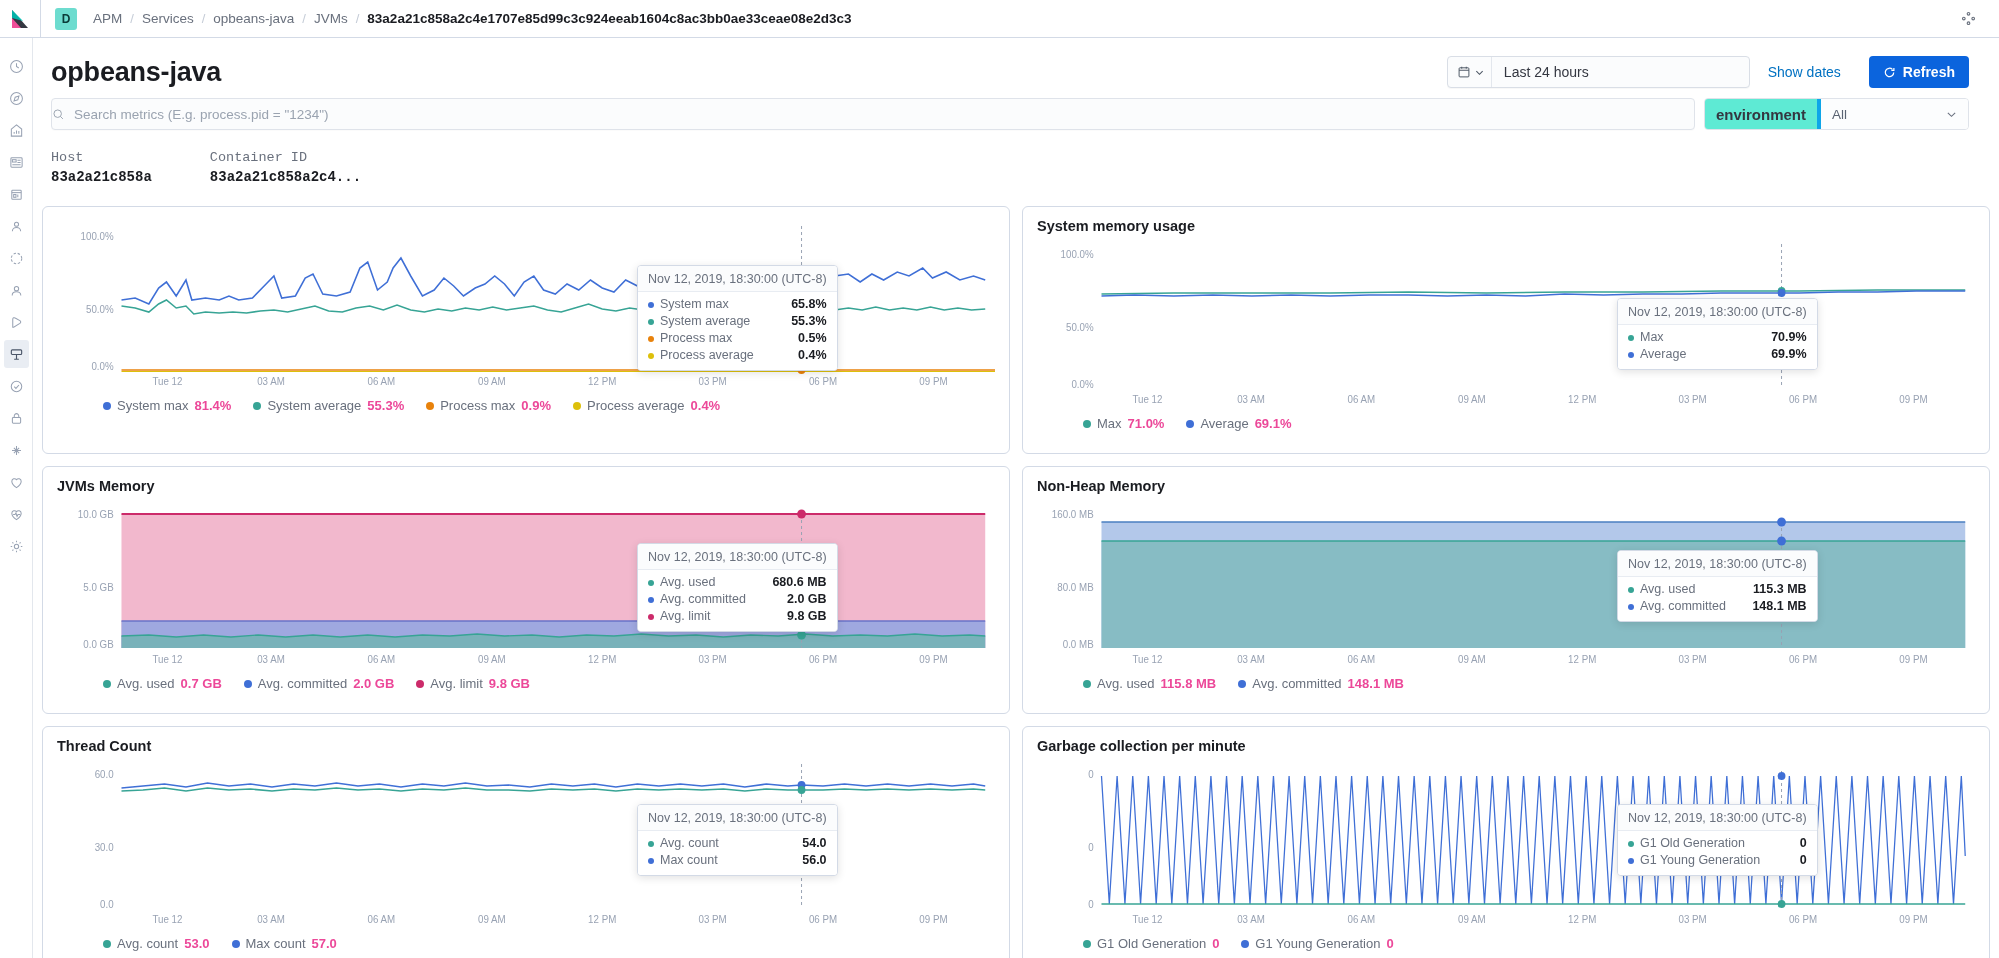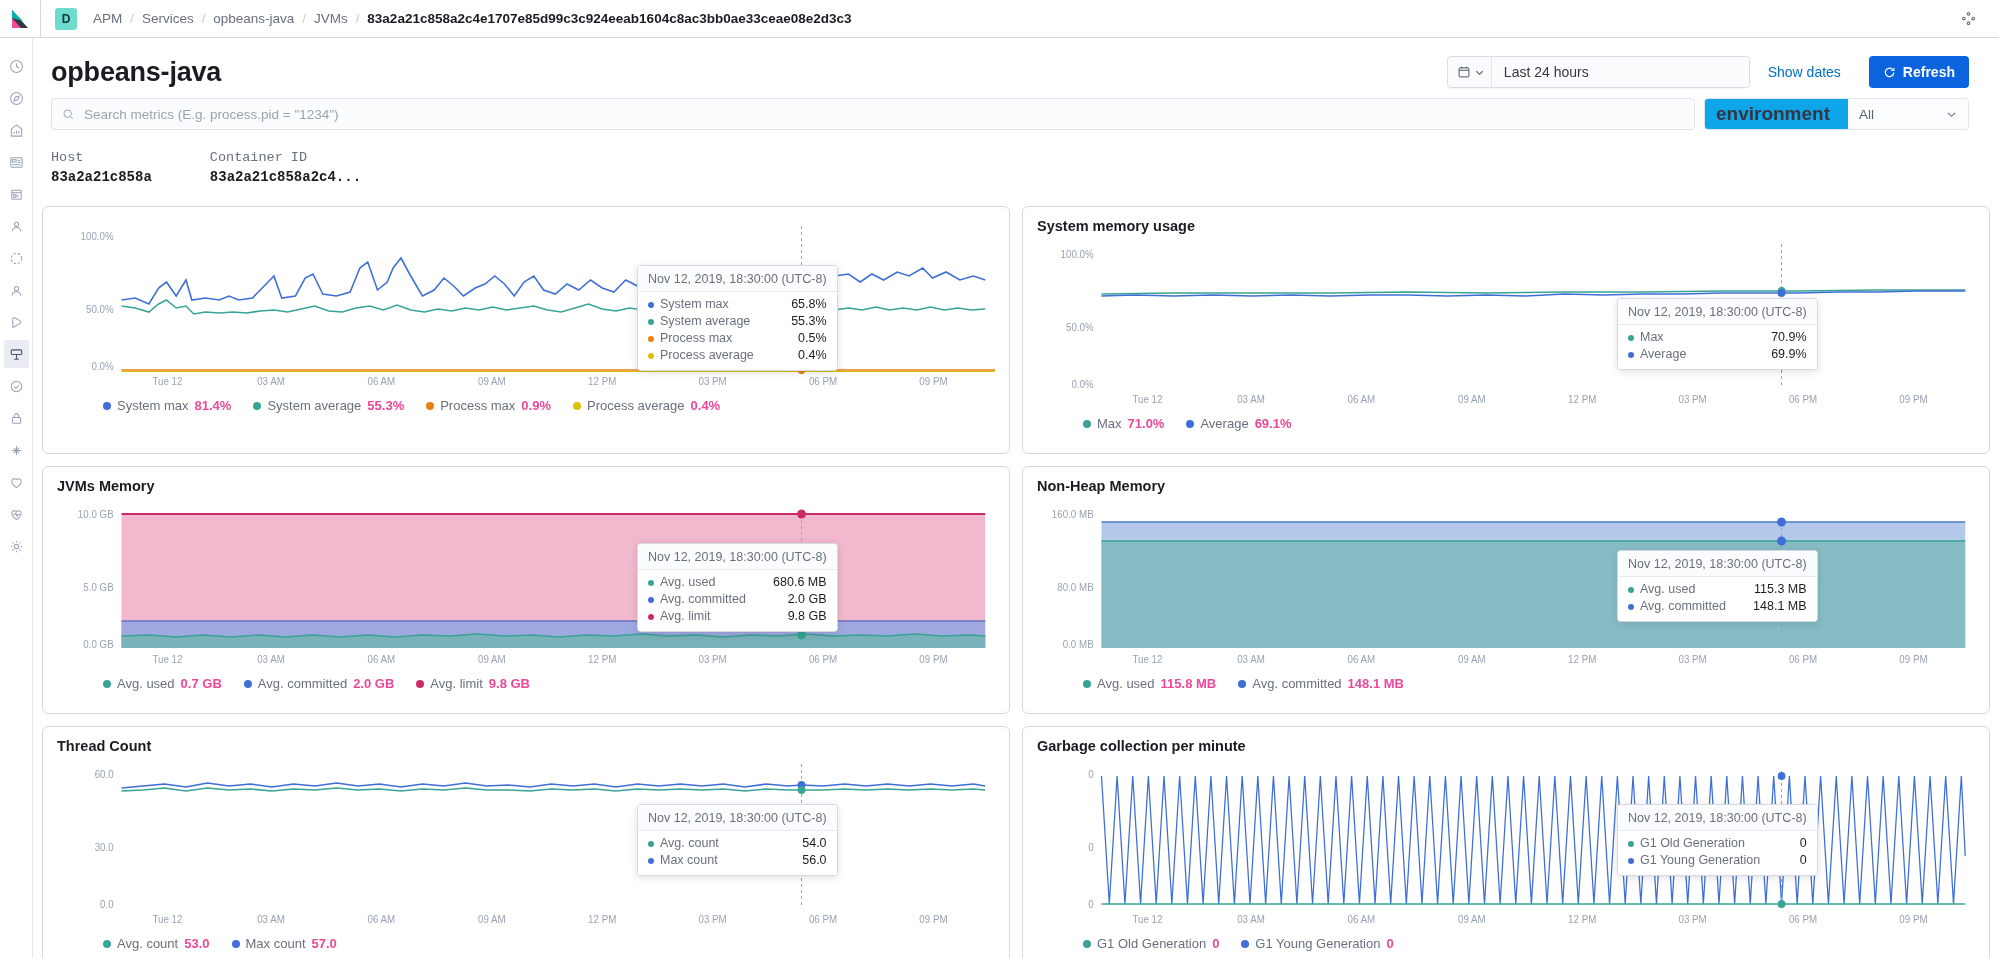--- a/index.html
+++ b/index.html
@@ -144,44 +144,44 @@
     padding: 6px 30px 0 18px;
     gap: 9px;
   }
   .search-box {
     flex: 1 1 auto;
     height: 32px;
     background: #fbfcfd;
     border: 1px solid #dfe3ea;
     border-radius: 4px;
     display: flex; align-items: center;
-    padding: 0 10px;
+    padding: 0 0;
     gap: 9px;
     box-shadow: 0 1px 1px rgba(0,0,0,.02);
   }
   .search-placeholder {
     font-size: 13.5px; color: #9aa3b0;
   }
   .env-group {
     display: flex; align-items: center;
     height: 32px;
     border-radius: 4px;
     overflow: hidden;
     border: 1px solid #dfe3ea;
     background: #fbfcfd;
     width: 265px;
     flex: 0 0 265px;
   }
   .env-label {
     padding: 0 11px;
     height: 100%;
     display: flex; align-items: center;
-    font-size: 19px; font-weight: 700; color: #343741;
-    background: #0ea5e9;
-    border-right: 7px solid #0ea5e9;
+    font-size: 15px; font-weight: 700; color: #343741;
+    background: #5eead4;
+    border-right: 4px solid #0ea5e9;
     white-space: nowrap;
   }
   .env-value {
     flex: 1; height: 100%;
     display: flex; align-items: center;
     padding: 0 11px;
     font-size: 13.5px; color: #5a6372;
     background: #fcfdfe;
     gap: 20px;
   }
@@ -258,21 +258,21 @@
     white-space: nowrap;
   }
   .tt-body { padding: 4px 10px 6px 10px; background: #fff; }
   .tt-row {
     display: flex; align-items: center;
     line-height: 17px;
     white-space: nowrap;
   }
   .tt-dot { width: 6px; height: 6px; border-radius: 50%; margin-right: 6px; flex: 0 0 6px; }
   .tt-name { color: #69707d; }
-  .tt-val { margin-left: auto; color: #1a1c21; padding-left: 26px; }
+  .tt-val { margin-left: auto; color: #1a1c21; padding-left: 26px; font-weight: bold; }
   .tick-label { font-size: 10px; fill: #98a2b3; }
 </style>
 </head>
 <body>
 
 <div class="topbar">
   <div class="kibana-logo">
     <svg width="18" height="20" viewBox="0 0 18 20">
       <path d="M1,19 L1,1 L17,19 Z" fill="#343741"></path>
       <path d="M1,19 L1,9 L10,19 Z" fill="#f04e98"></path>

